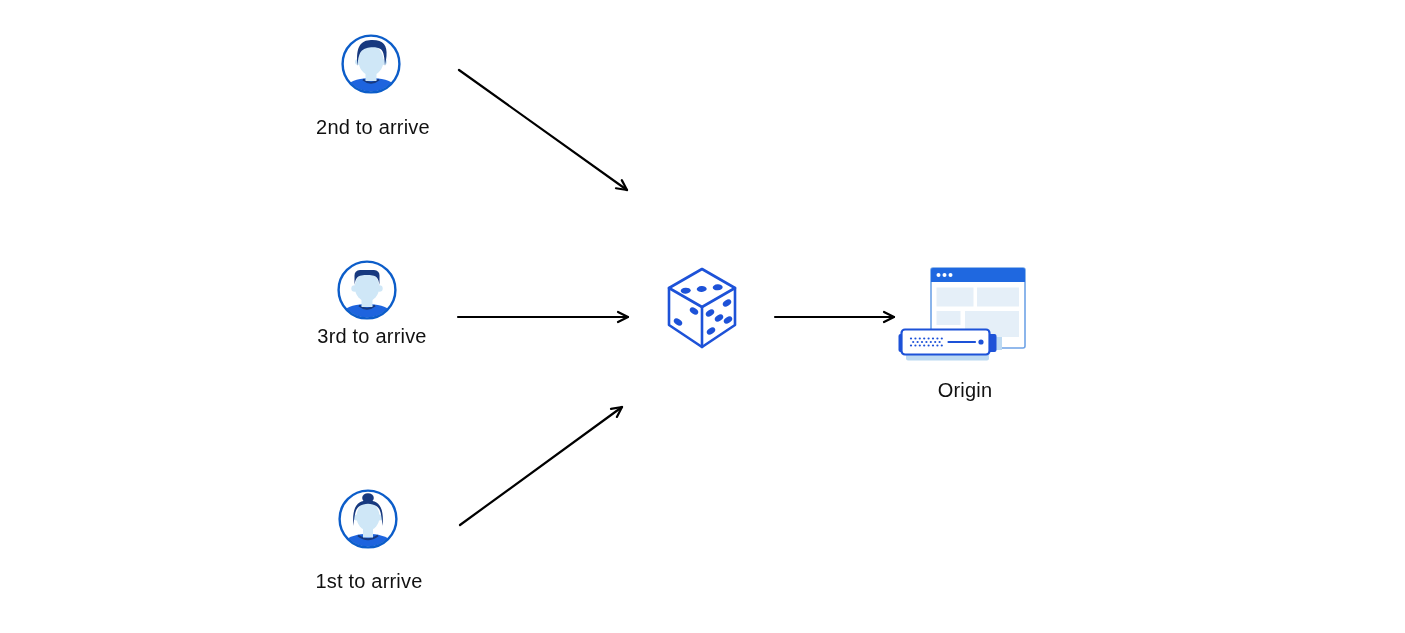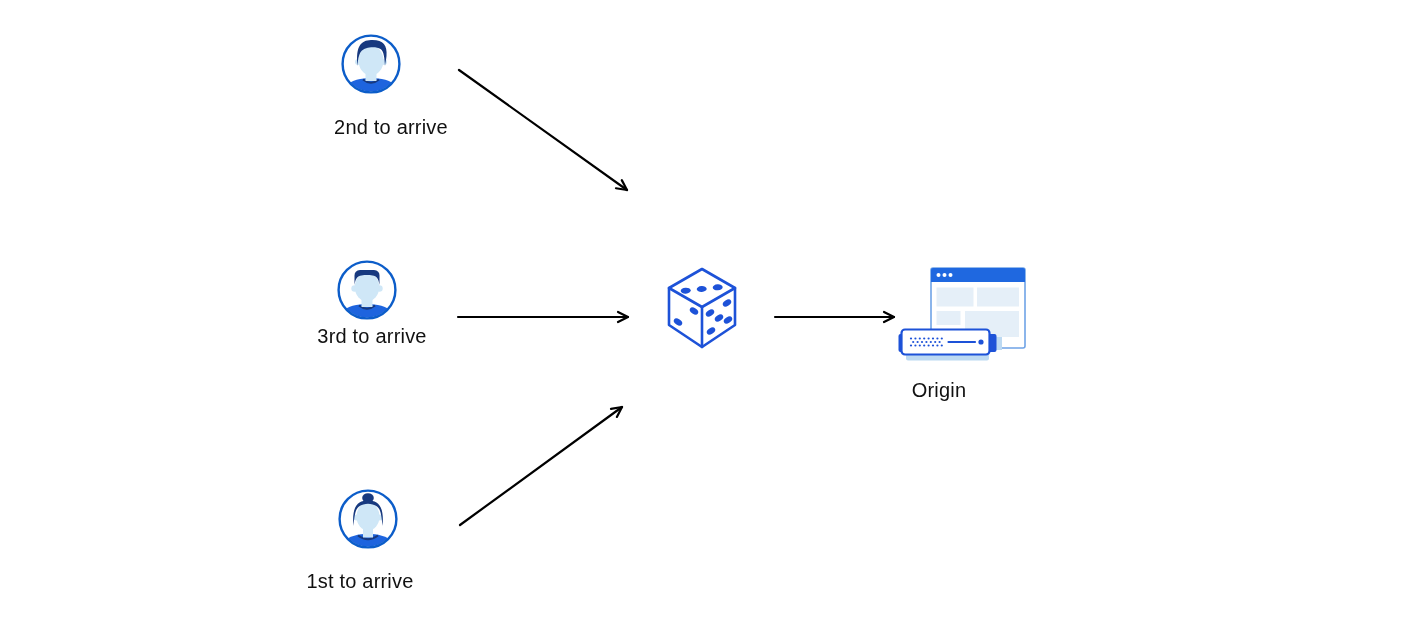--- a/index.html
+++ b/index.html
@@ -47,21 +47,21 @@
         <rect x="24.5" y="34" width="11" height="13" fill="#cfe7f7"></rect>
         <circle cx="17" cy="28" r="3" fill="#cfe7f7"></circle>
         <circle cx="43" cy="28" r="3" fill="#cfe7f7"></circle>
         <ellipse cx="30" cy="26.5" rx="12.5" ry="15" fill="#cfe7f7"></ellipse>
         <path d="M16.5,32 C14.5,12 20,6.5 30,6 C42,5.5 46.5,11 45.5,22 C45.2,26 44.2,29 44,32
                  C43.5,24 43,17.5 39.5,15 C35,12 24,12.8 20.5,17 C17.8,20.2 17,25.5 16.5,32 Z" fill="#17397f"></path>
       </g>
       <circle cx="30" cy="30" r="28.4" fill="none" stroke="#0c5dc9" stroke-width="2.4"></circle>
     </svg>
   </div>
-  <div class="node-label" style="left:291px;top:115px">2nd to arrive</div>
+  <div class="node-label" style="left:273px;top:115px">2nd to arrive</div>
 
   <div class="abs" style="left:337px;top:260px">
     <svg width="60" height="60" viewBox="0 0 60 60">
       <defs>
           <clipPath id="a2c">
             <circle cx="30" cy="30" r="27.6"></circle>
           </clipPath>
         </defs>
       <circle cx="30" cy="30" r="27.6" fill="#ffffff"></circle>
       <g clip-path="url(#a2c)">
@@ -94,21 +94,21 @@
         <circle cx="18.5" cy="28.5" r="3" fill="#cfe7f7"></circle>
         <circle cx="41.5" cy="28.5" r="3" fill="#cfe7f7"></circle>
         <ellipse cx="30" cy="27.5" rx="11.5" ry="14" fill="#cfe7f7"></ellipse>
         <ellipse cx="30" cy="9" rx="5.8" ry="4.8" fill="#17397f"></ellipse>
         <path d="M15.5,37 C13.5,17 20,11.5 30,11.5 C40,11.5 46.5,17 44.5,37
                  C43.5,26 42.5,20 39,17.5 C33.5,13.8 26.5,13.8 21,17.5 C17.5,20 16.5,26 15.5,37 Z" fill="#17397f"></path>
       </g>
       <circle cx="30" cy="30" r="28.4" fill="none" stroke="#0c5dc9" stroke-width="2.4"></circle>
     </svg>
   </div>
-  <div class="node-label" style="left:260px;top:569px">1st to arrive</div>
+  <div class="node-label" style="left:269px;top:569px">1st to arrive</div>
 
   <div class="abs" style="left:666px;top:266px">
     <svg width="72" height="86" viewBox="0 0 72 86">
       <g fill="#ffffff" stroke="#1d52d8" stroke-width="2.6" stroke-linejoin="round" stroke-linecap="round">
         <polygon points="36,3 69,22 69,59 36,81 3,59 3,22"></polygon>
         <path d="M3,22 L36,41 L69,22" fill="none"></path>
         <line x1="36" y1="41" x2="36" y2="81"></line>
       </g>
       <g fill="#1d52d8">
         <ellipse cx="19.7" cy="24.7" rx="5" ry="3" transform="rotate(-4 19.7 24.7)"></ellipse>
@@ -170,15 +170,15 @@
           <circle cx="27.2" cy="79.5" r="1.1"></circle>
           <circle cx="31.6" cy="79.5" r="1.1"></circle>
           <circle cx="36" cy="79.5" r="1.1"></circle>
           <circle cx="40.4" cy="79.5" r="1.1"></circle>
           <circle cx="44.8" cy="79.5" r="1.1"></circle>
       </g>
       <line x1="51.5" y1="76" x2="78" y2="76" stroke="#1d52d8" stroke-width="2.2" stroke-linecap="round"></line>
       <circle cx="84" cy="76" r="2.6" fill="#1d52d8"></circle>
     </svg>
   </div>
-  <div class="node-label" style="left:839px;top:378px">Origin</div>
+  <div class="node-label" style="left:865px;top:378px">Origin</div>
 
 </div>
 
 </body></html>

